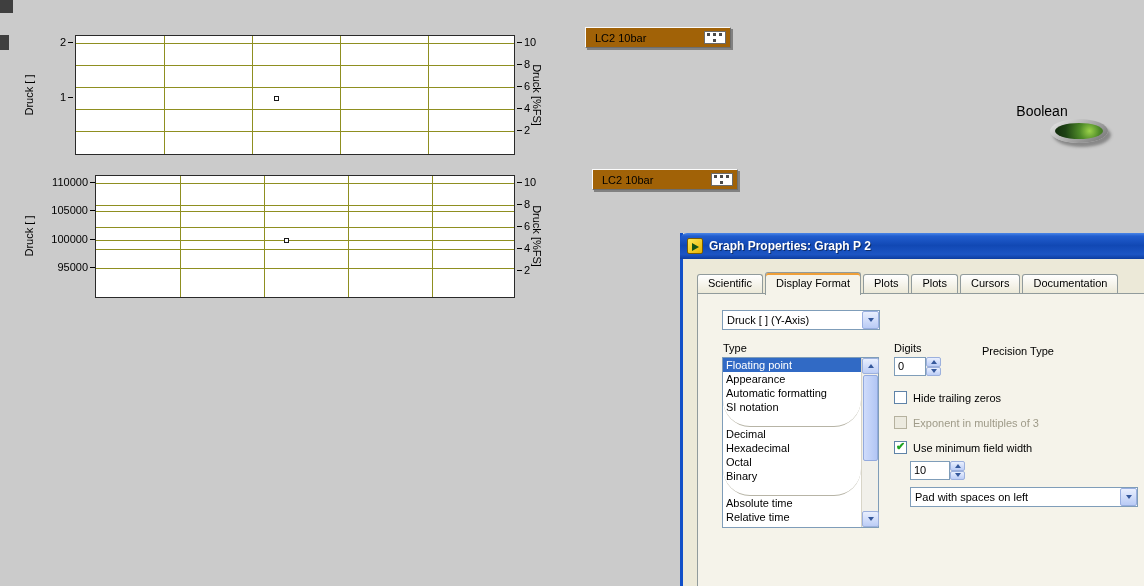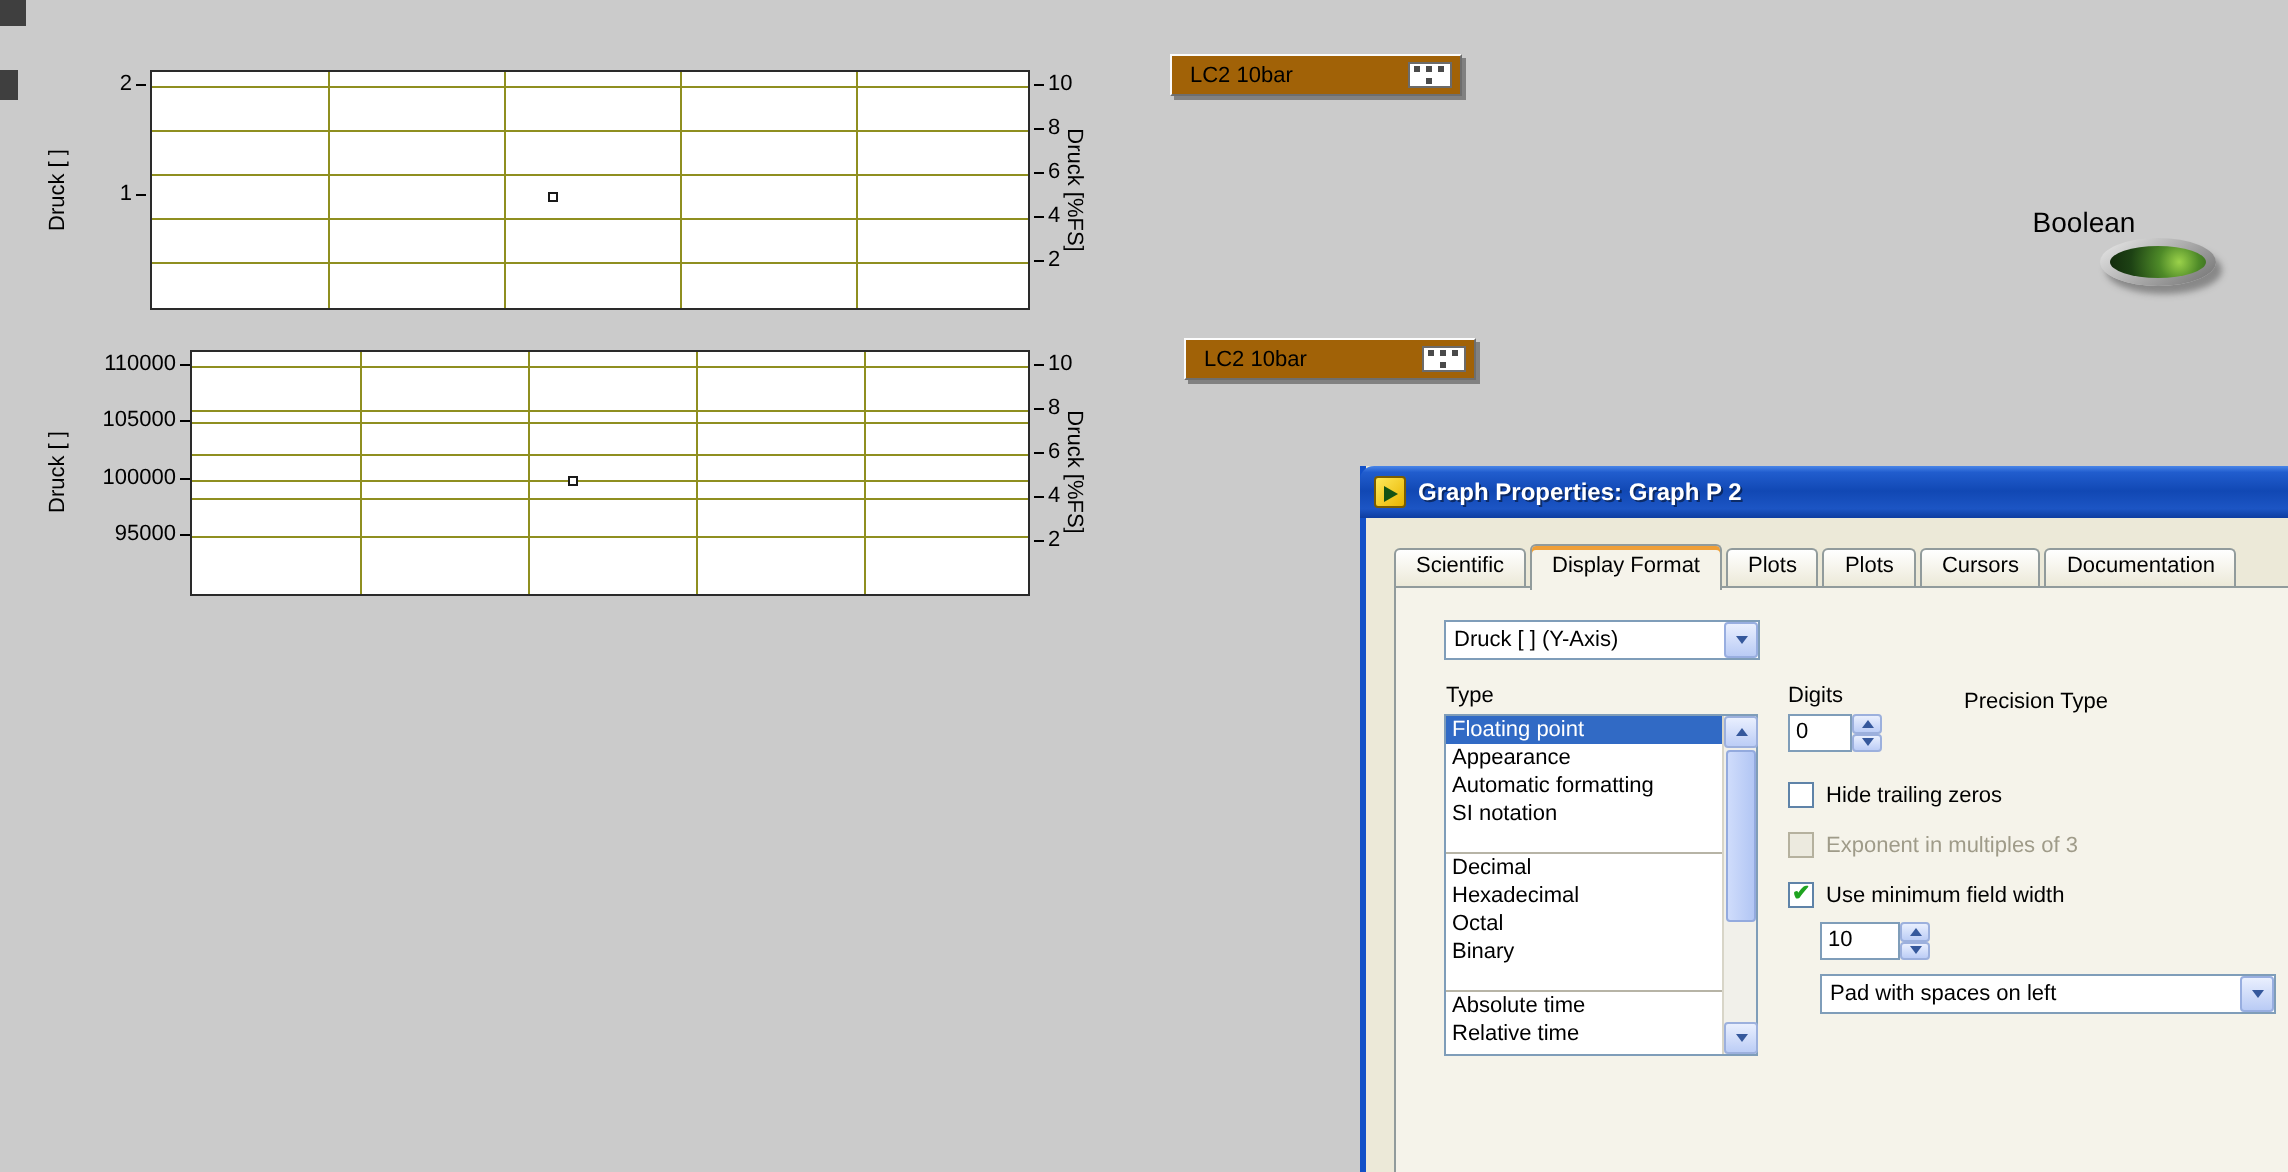--- a/index.html
+++ b/index.html
@@ -93,21 +93,21 @@
   .tri-up { width:0; height:0; border-left:3px solid transparent; border-right:3px solid transparent; border-bottom:4px solid #35589c; }
 
   .spin { position:absolute; height:19px; display:flex; z-index:2; }
   .spin-val { flex:1; background:#fff; border:1px solid #7f9db9; line-height:17px; padding-left:3px; }
   .spin-btns { width:15px; display:flex; flex-direction:column; }
   .spin-btn { flex:1; background:linear-gradient(#e9effe,#bccdf6); border:1px solid #9cb0dd; border-radius:2px;
     display:flex; align-items:center; justify-content:center; }
 
   .listbox { position:absolute; left:39px; top:124px; width:157px; height:171px;
     background:#fff; border:1px solid #7f9db9; z-index:2; }
-  .lb-group { margin-right:17px; border-bottom:1px solid #b7b4a6; }
+  .lb-group { margin-right:17px; border-bottom:1px solid #b7b4a6;border-radius:27px; }
   .g1,.g2 { height:69px; } .g3 { height:30px; border-bottom:none; }
   .lb-item { height:14px; line-height:14px; font-size:11px; padding-left:3px; white-space:nowrap; }
   .lb-item.selected { background:#316ac5; color:#fff; }
   .sb { position:absolute; right:0; top:0; bottom:0; width:17px; background:#f1f0ea; border-left:1px solid #d8d5c8; }
   .sb-btn { position:absolute; left:0; width:17px; height:16px; background:linear-gradient(#e9effe,#bccdf6);
     border:1px solid #9cb0dd; border-radius:2px; display:flex; align-items:center; justify-content:center; }
   .sb-up { top:0; } .sb-down { bottom:0; }
   .sb-thumb { position:absolute; left:1px; top:17px; width:15px; height:86px;
     background:linear-gradient(90deg,#cfdcfb,#b2c6f4); border:1px solid #93aade; border-radius:2px; }
 

